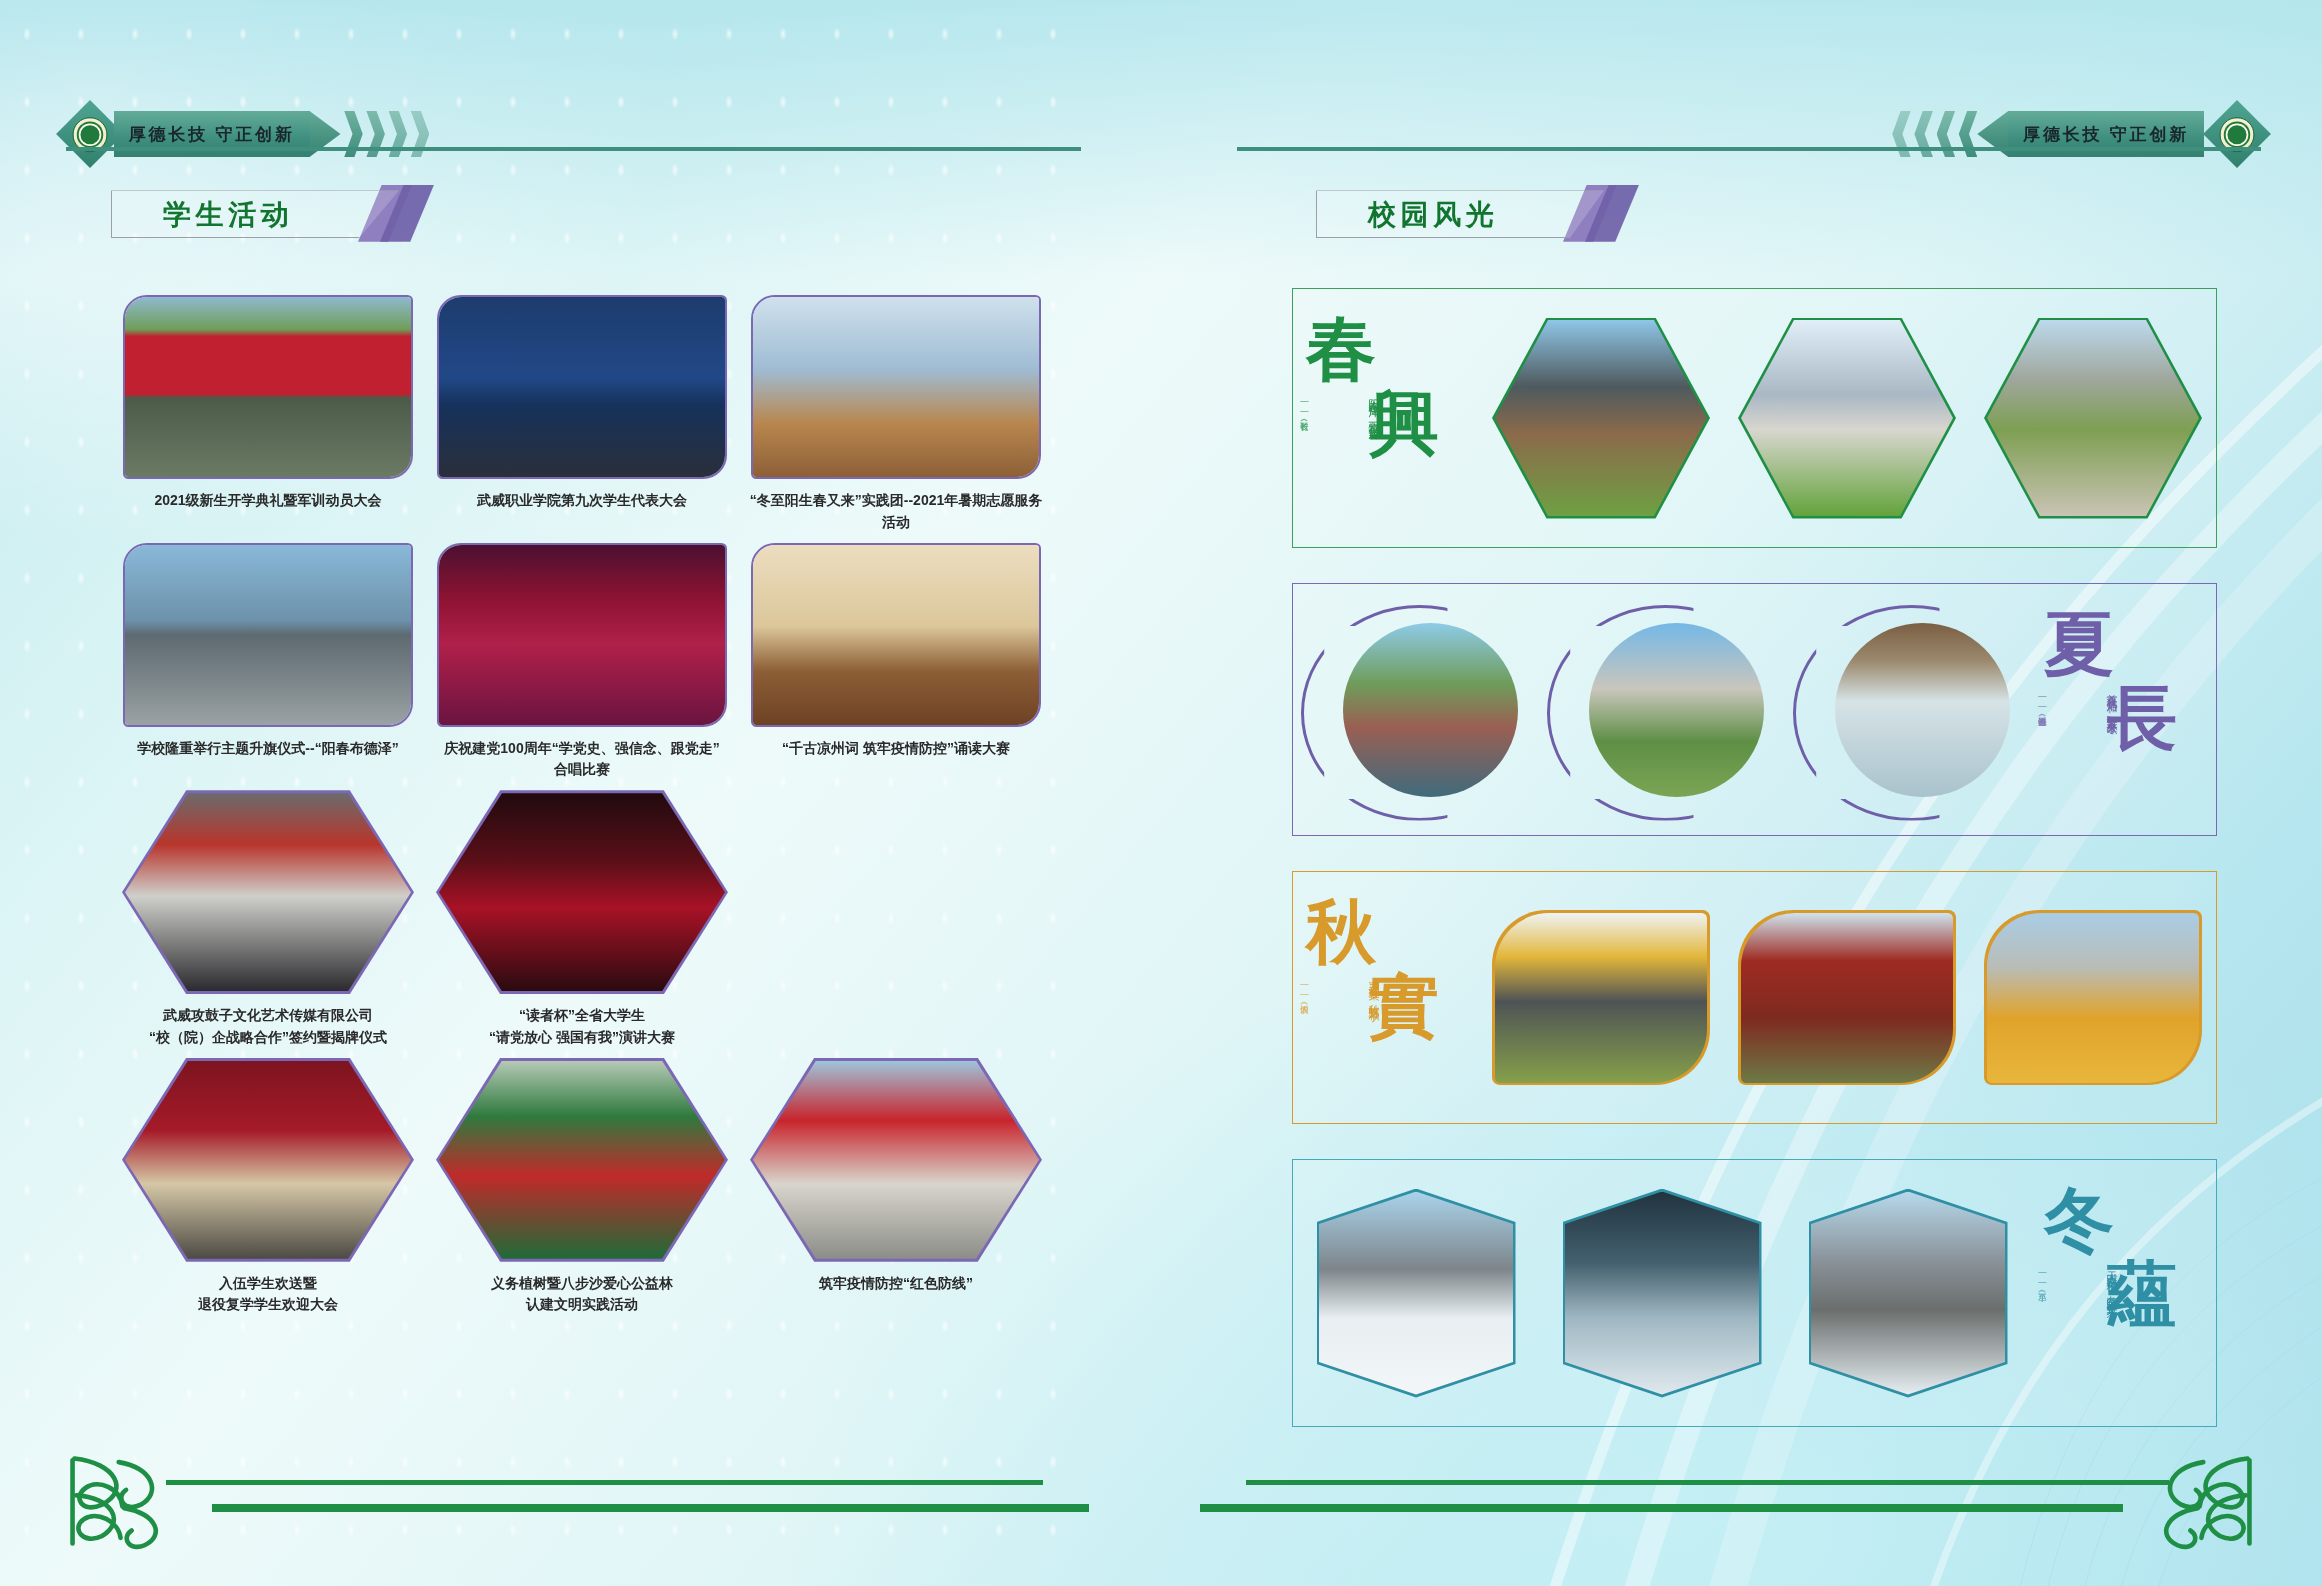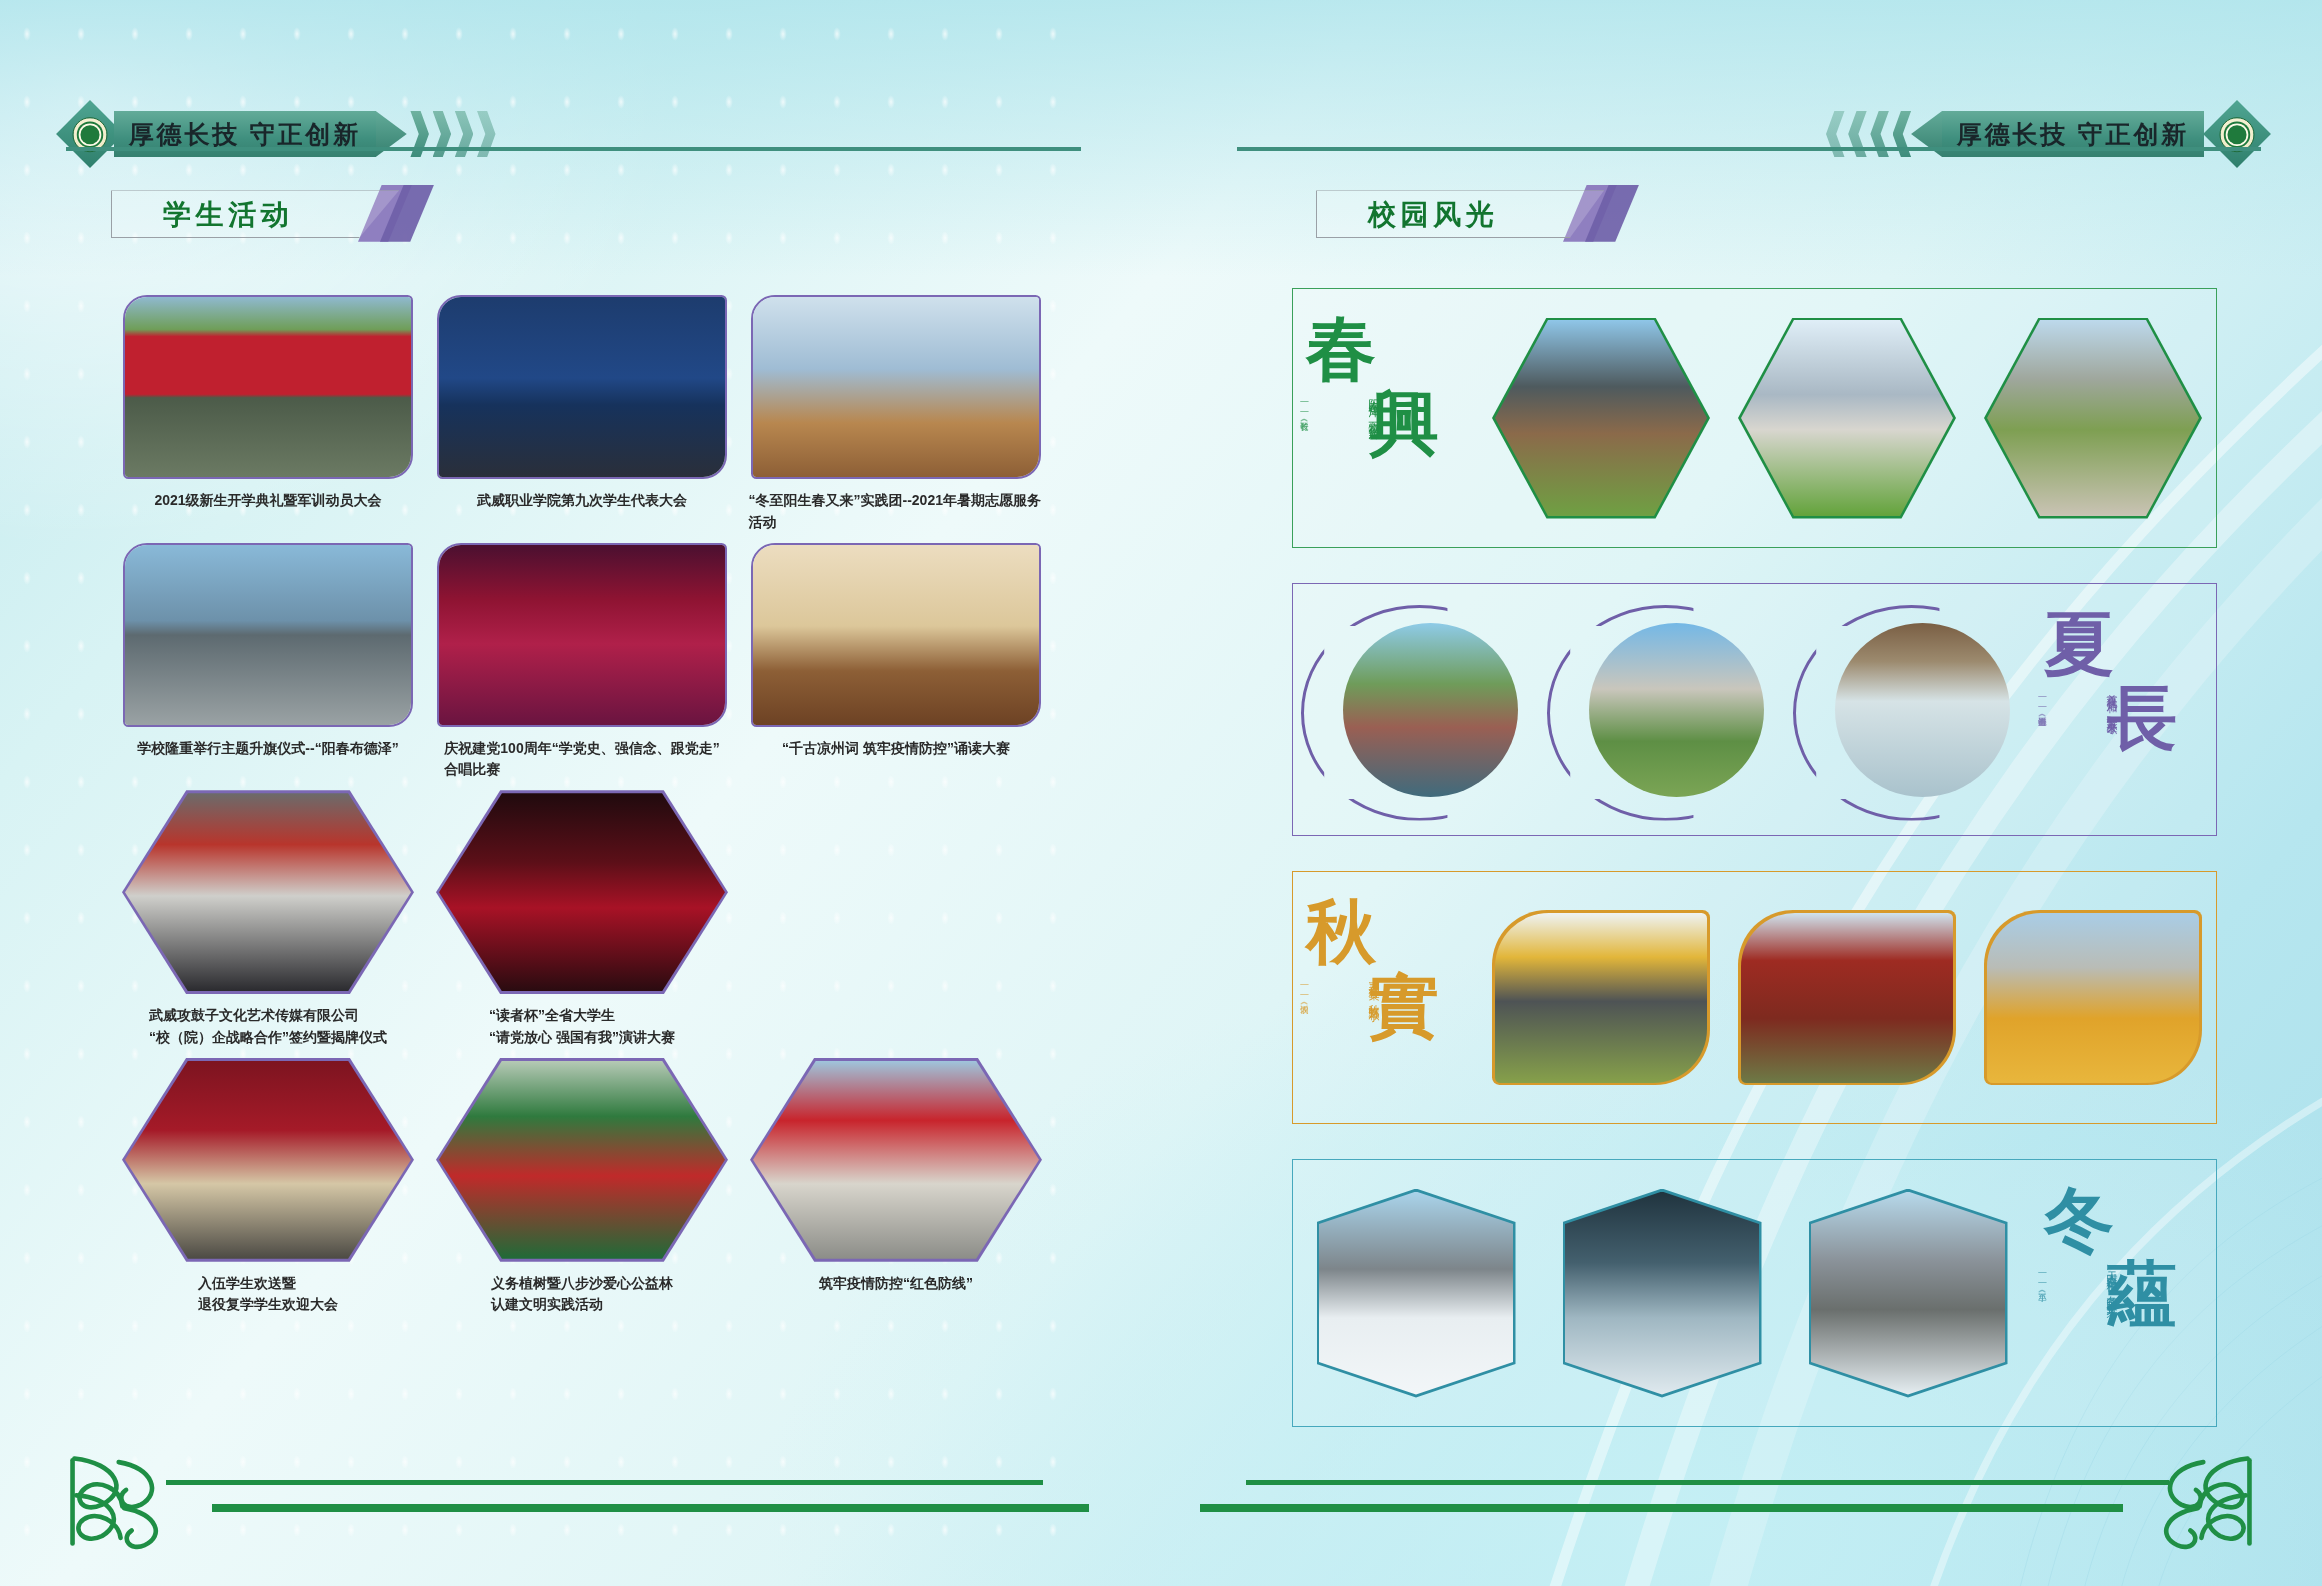--- a/index.html
+++ b/index.html
@@ -45,21 +45,21 @@
   .badge .seal i{
     width:18.5px;height:18.5px;border-radius:50%;background:#1f7a3c;
     display:block;box-shadow:0 0 0 1.8px #fdfbe8,0 0 0 3.7px #1f7a3c;font-style:normal;
   }
   .band{
     height:46px;display:flex;align-items:center;position:relative;
   }
   .band-body{
     height:46px;display:flex;align-items:center;padding:0 14.8px;
     background:linear-gradient(180deg,#63ab99,#3f8f7e 60%,#35806f);
-    color:#19262a;font-size:25px;font-weight:bold;letter-spacing:2.8px;white-space:nowrap;
+    color:#19262a;font-size:17px;font-weight:bold;letter-spacing:2.8px;white-space:nowrap;
   }
   .band-tip{width:31px;height:46px;background:linear-gradient(180deg,#63ab99,#35806f);}
   .tip-r{clip-path:polygon(0 0,0 100%,100% 50%);}
   .tip-l{clip-path:polygon(100% 0,100% 100%,0 50%);}
   .chev{width:18.5px;height:46px;margin-left:3.7px;background:linear-gradient(180deg,#6fb2a0,#3d8c7b);}
   .chev.r{clip-path:polygon(0 0,55% 0,100% 50%,55% 100%,0 100%,45% 50%);}
   .chev.l{clip-path:polygon(45% 0,100% 0,55% 50%,100% 100%,45% 100%,0 50%);}
   .chev.c2{opacity:.85}.chev.c3{opacity:.7}.chev.c4{opacity:.55}
 
   
@@ -88,21 +88,21 @@
   .ph{position:relative;overflow:hidden;}
   .ph img,.ph .pic{display:block;width:100%;height:100%;}
   .pic{background-size:cover;background-position:center;}
   .shape-round{width:286px;height:180px;border-radius:24px 5.5px 24px 5.5px;border:2.8px solid #7b67b4;}
   .shape-hex{width:286px;height:198px;
     clip-path:polygon(22% 0,78% 0,100% 50%,78% 100%,22% 100%,0 50%);
     border:0;}
   .hexwrap{width:292px;height:204px;display:flex;align-items:center;justify-content:center;
     background:#7b67b4;clip-path:polygon(22% 0,78% 0,100% 50%,78% 100%,22% 100%,0 50%);}
   .cap{
-    margin-top:11px;color:#2a2a2a;font-size:14px;line-height:1.55;
+    margin-top:11px;text-align:center;color:#2a2a2a;font-size:14px;line-height:1.55;
     max-width:295px;font-weight:600;
   }
 
   
   .season{position:absolute;left:1292px;width:923px;border:1.8px solid;background:rgba(255,255,255,.10);}
   .s-spring{top:288px;height:258px;border-color:#3aa05a;}
   .s-summer{top:583px;height:251px;border-color:#7b67b4;}
   .s-autumn{top:871px;height:251px;border-color:#d79a2b;}
   .s-winter{top:1159px;height:266px;border-color:#46a8bd;}
   .season-inner{position:relative;width:100%;height:100%;display:flex;align-items:center;}

